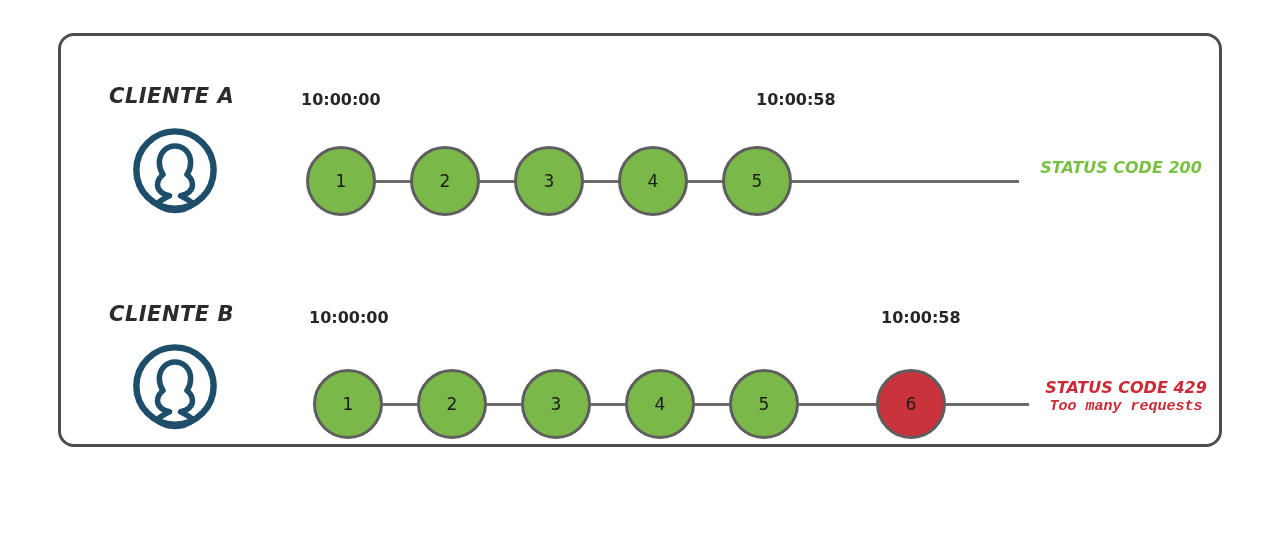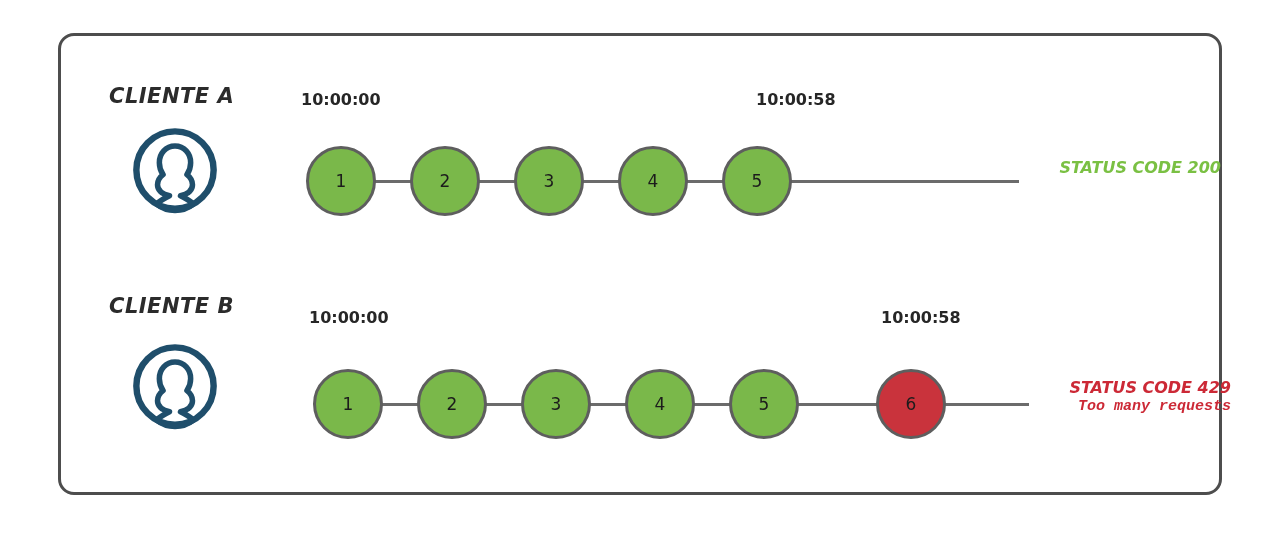--- a/index.html
+++ b/index.html
@@ -13,21 +13,21 @@
     position: relative;
     font-family: "DejaVu Sans", sans-serif;
     overflow: hidden;
   }
 
   #diagram-frame {
     position: absolute;
     left: 58px;
     top: 33px;
     width: 1164px;
-    height: 462px;
+    height: 414px;
     border: 3px solid #4d4d4d;
     border-radius: 16px;
     box-sizing: border-box;
     background: #ffffff;
   }
 
   .client-row {
     position: absolute;
     left: 0;
     top: 0;
@@ -87,21 +87,21 @@
     font-family: "DejaVu Sans", sans-serif;
     font-size: 17px;
     color: #1c1c1c;
     top: -35px;
   }
   .node.green { background: #7AB84A; }
   .node.red   { background: #C9333C; }
 
   .status-text {
     position: absolute;
-    text-align: right;
+    text-align: center;
     font-family: "DejaVu Sans", sans-serif;
     font-style: italic;
     font-weight: 600;
     font-size: 16px;
     line-height: 1.25;
     white-space: nowrap;
   }
   .status-text .line1 { display: block; }
   .status-text .line2 { display: block; }
   .status-ok  { color: #7AC043; }
@@ -159,21 +159,21 @@
       </div>
     </div>
 
     <div class="status-text status-ok" style="left:960px; top:122px; width:200px;">
       <span class="line1">STATUS CODE 200</span>
     </div>
   </div>
 
   <div class="client-row">
 
-    <div class="client-label" style="left:48px; top:258px;font-style:italic;">CLIENTE B</div>
+    <div class="client-label" style="left:48px; top:266px;font-style:italic;">CLIENTE B</div>
 
     <div class="avatar-icon" style="left:68px; top:304px;">
       <svg viewBox="0 0 100 100" width="92" height="92">
         <circle cx="50" cy="50" r="42" fill="none" stroke="#1F4E6B" stroke-width="7"></circle>
         <path d="M50 24 C40 24 33 32 33 42 C33 48 35 52 37 55
                  C33 58 31 62 31 66
                  C31 72 36 76 44 78
                  C40 80 34 83 30 87
                  C35 91 42 94 50 94
                  C58 94 65 91 70 87

